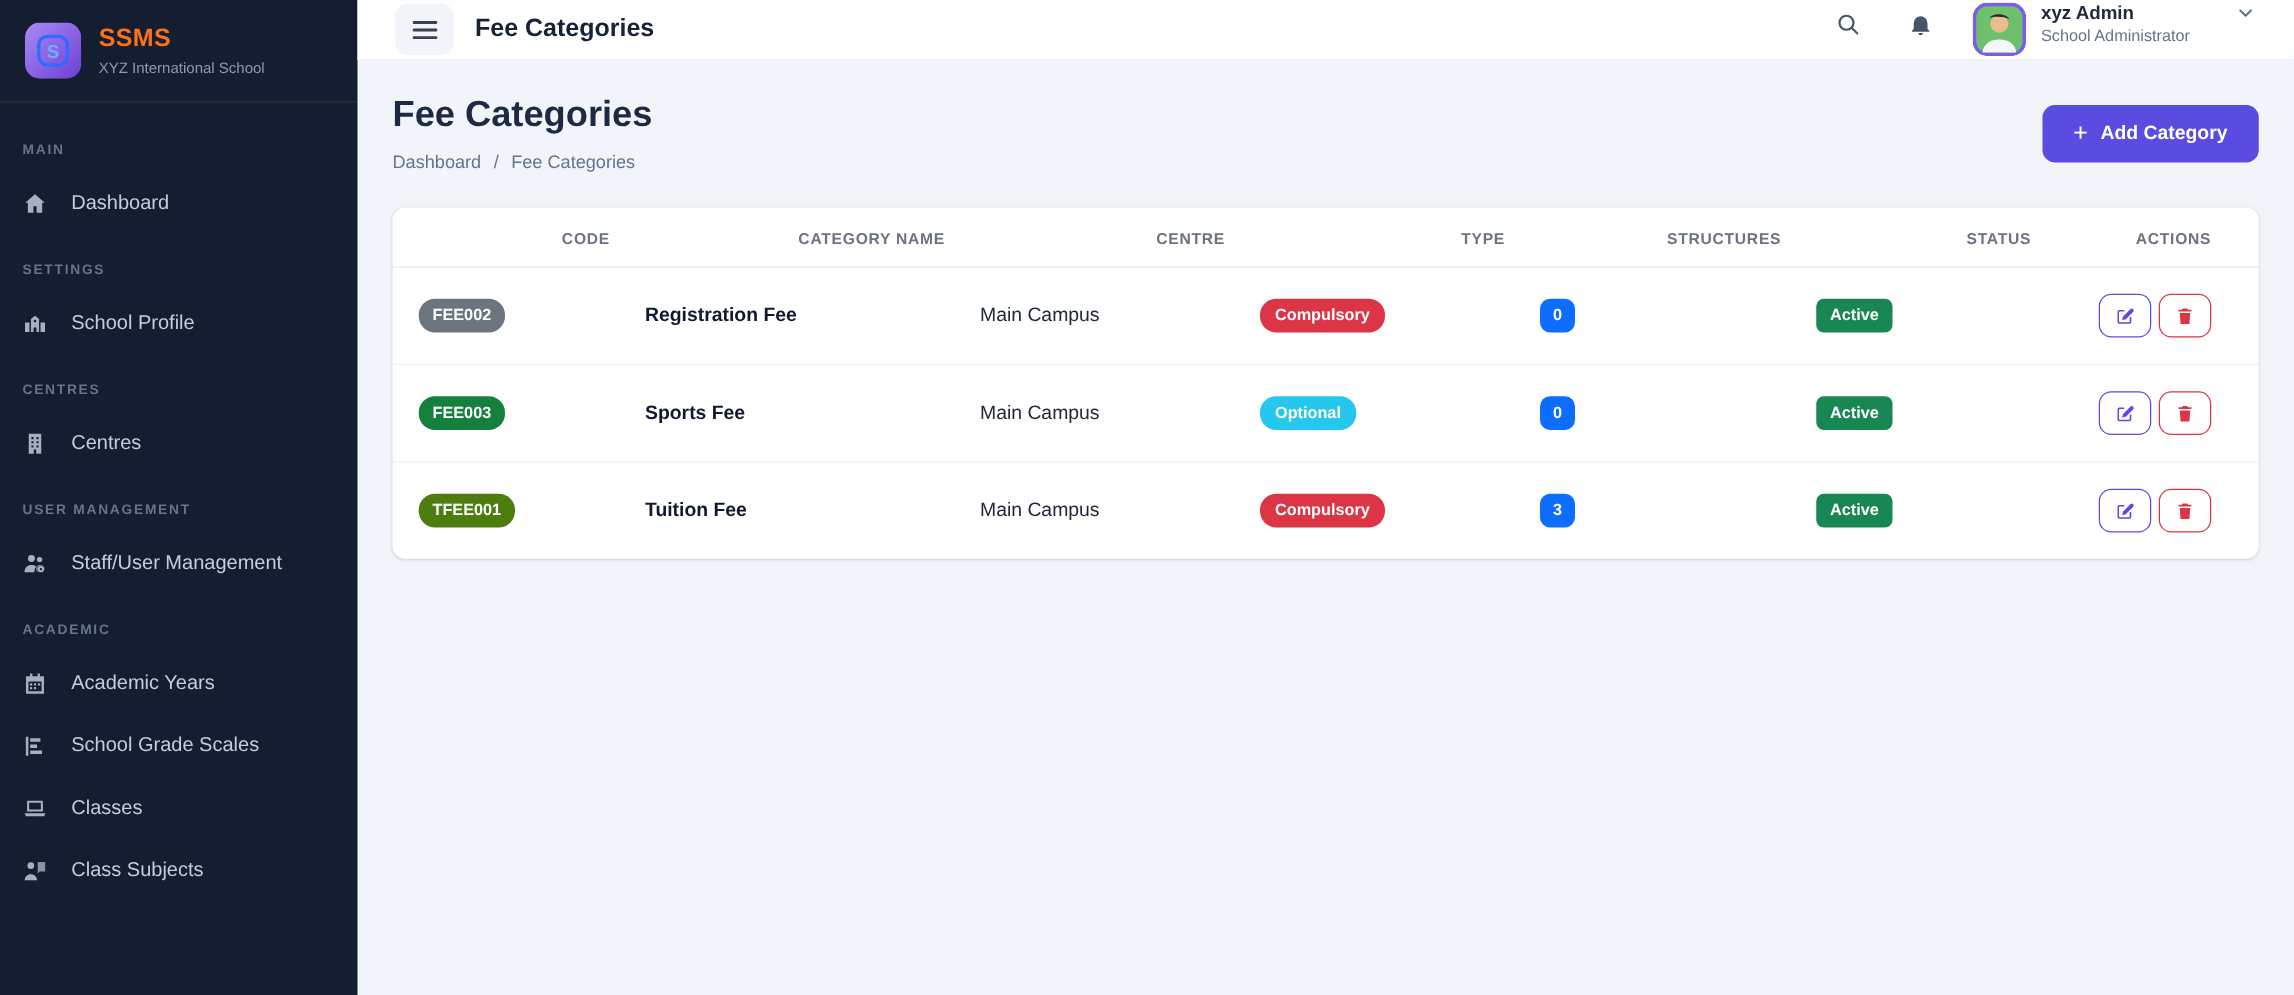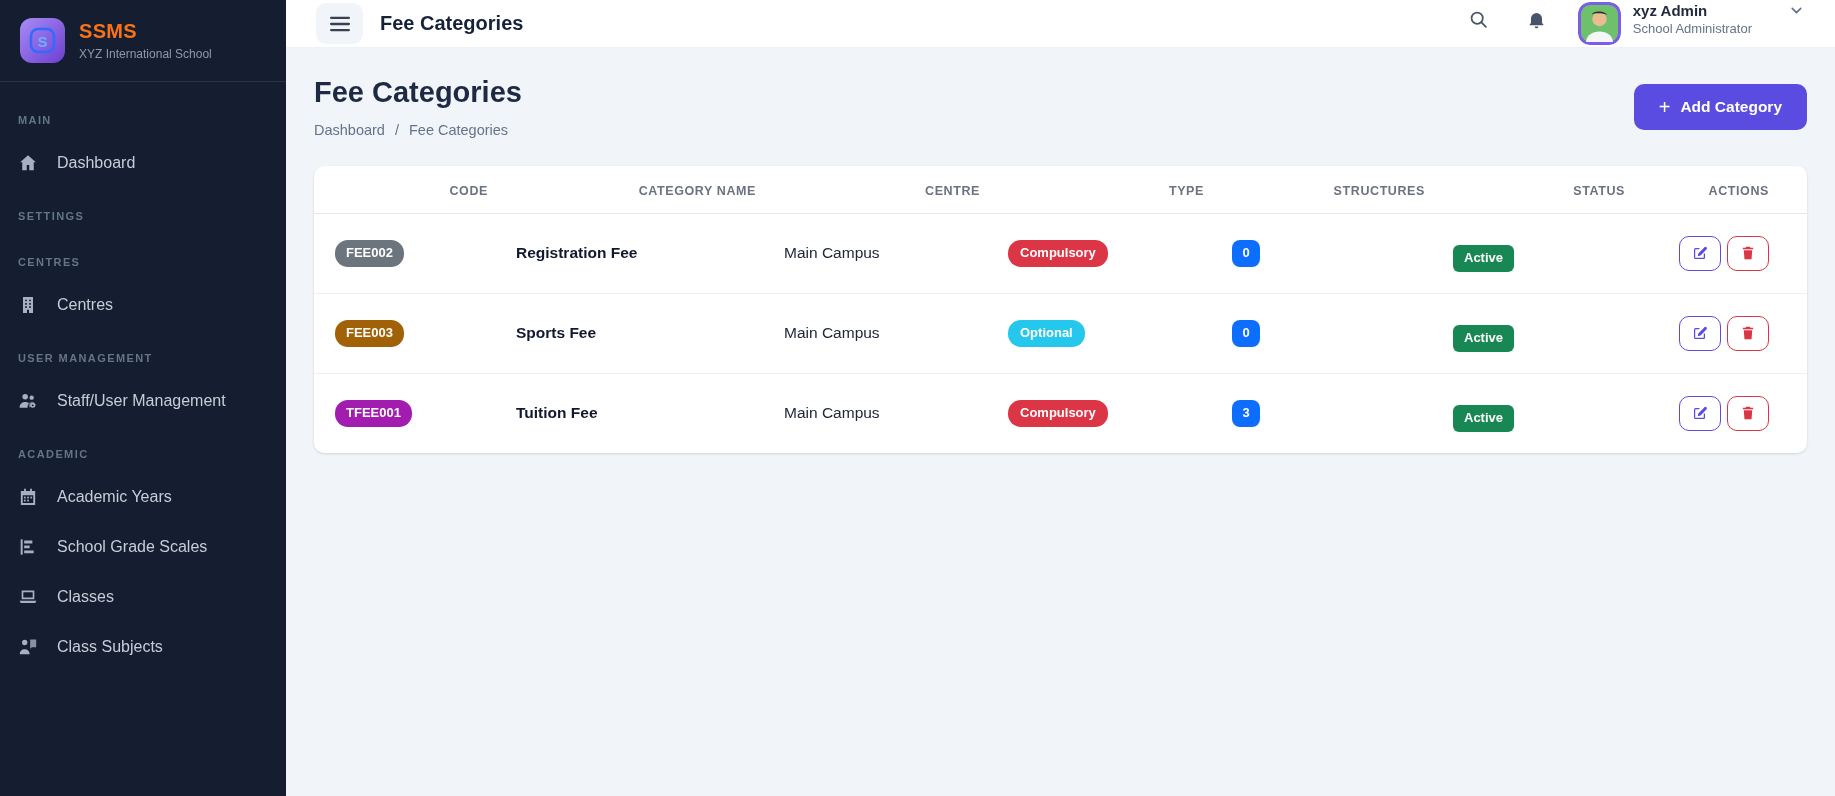--- a/index.html
+++ b/index.html
@@ -97,21 +97,21 @@
   th.c-type { width: 224px; } th.c-structures { width: 221px; } th.c-status { width: 200px; }
   tbody td { padding: 21px 14px; font-size: 15.5px; color: #212938; vertical-align: middle; }
   tbody tr:not(:last-child) td { border-bottom: 1px solid #eef0f3; }
   .name-cell { font-weight: bold; color: #10192e; }
   .badge {
     display: inline-block; color: #fff; font-size: 13px; font-weight: bold;
     padding: 6px 11px; border-radius: 13px; line-height: 1.15;
   }
   .badge-type { padding: 6px 12px; }
   .badge-structures { padding: 6px 10px; border-radius: 8px; min-width: 28px; text-align: center; }
-  .badge-status { border-radius: 6px; margin-top: 10px; }
+  .badge-status { border-radius: 6px; }
   .action-btn {
     display: inline-flex; align-items: center; justify-content: center;
     width: 42px; height: 35px; border-radius: 10px; background: #fff;
     cursor: pointer; margin-left: 6px; vertical-align: middle;
   }
   .action-btn svg { width: 16px; height: 16px; }
 </style>
 </head>
 <body>
 
@@ -141,20 +141,30 @@
         <div class="nav-label">MAIN</div>
         <div class="nav-item">
           <span class="nav-ic">
             <svg viewBox="0 0 24 24" fill="currentColor">
               <path d="M12 2.8 2.6 11.1h2.5v9.6h5.4v-6.4h3v6.4h5.4v-9.6h2.5L12 2.8z"></path>
             </svg>
           </span>
           <span>Dashboard</span>
         </div>
         <div class="nav-label">SETTINGS</div>
+        <div class="nav-item">
+          <span class="nav-ic">
+            <svg viewBox="0 0 24 24" fill="currentColor">
+              <path d="M8.1 7.5 12 4.4l3.9 3.1V20h-2.5v-3.3a1.4 1.4 0 0 0-2.8 0V20H8.1V7.5z"></path>
+              <path d="M2.4 10.7h4.3V20H2.4zM17.3 10.7h4.3V20h-4.3z"></path>
+              <circle cx="12" cy="9.4" r="1.3" fill="#151d30"></circle>
+            </svg>
+          </span>
+          <span>School Profile</span>
+        </div>
         <div class="nav-label">CENTRES</div>
         <div class="nav-item">
           <span class="nav-ic">
             <svg viewBox="0 0 24 24" fill="currentColor">
               <path fill-rule="evenodd" d="M6 2.5h12v19H6v-19zm2.6 3.1h2v2h-2v-2zm4.8 0h2v2h-2v-2zm-4.8 4h2v2h-2v-2zm4.8 0h2v2h-2v-2zm-4.8 4h2v2h-2v-2zm4.8 0h2v2h-2v-2zm-2.6 4h2.4v3.9h-2.4v-3.9z"></path>
             </svg>
           </span>
           <span>Centres</span>
         </div>
         <div class="nav-label">USER MANAGEMENT</div>
@@ -310,21 +320,21 @@
                   </span><span class="action-btn" style="border: 1px solid rgb(220, 53, 69); color: rgb(220, 53, 69);">
                     <span style="display:flex;">
                       <svg viewBox="0 0 24 24" fill="currentColor">
                         <path d="M9.2 2.7h5.6l.9 1.6h4v2H4.3v-2h4z"></path>
                         <path d="M5.7 8h12.6l-1 13.3H6.7z"></path>
                       </svg>
                     </span>
                   </span></td>
               </tr>
               <tr>
-                <td><span class="badge" style="background: #a16207;">FEE003</span></td>
+                <td><span class="badge" style="background: #15803d;">FEE003</span></td>
                 <td><span class="name-cell">Sports Fee</span></td>
                 <td>Main Campus</td>
                 <td><span class="badge badge-type" style="background: rgb(37, 199, 236);">Optional</span></td>
                 <td><span class="badge badge-structures" style="background: rgb(13, 110, 253);">0</span></td>
                 <td><span class="badge badge-status" style="background: rgb(25, 135, 84);">Active</span></td>
                 <td><span class="action-btn" style="border: 1px solid rgb(90, 76, 225); color: rgb(90, 76, 225);">
                     <span style="display:flex;">
                       <svg viewBox="0 0 24 24" fill="currentColor">
                         <path d="M19.8 2.6a2.5 2.5 0 0 1 1.8 4.3l-8.7 8.7-4.4 1.2 1.2-4.4 8.7-8.7c.4-.4 .9-.9 1.4-1.1z"></path>
                         <path d="M11.2 4.4H5.3A2.3 2.3 0 0 0 3 6.7v12A2.3 2.3 0 0 0 5.3 21h12a2.3 2.3 0 0 0 2.3-2.3v-5.9h-2v5.5a.9.9 0 0 1-.9.9H5.7a.9.9 0 0 1-.9-.9V7.3a.9.9 0 0 1 .9-.9h5.5v-2z"></path>
@@ -333,21 +343,21 @@
                   </span><span class="action-btn" style="border: 1px solid rgb(220, 53, 69); color: rgb(220, 53, 69);">
                     <span style="display:flex;">
                       <svg viewBox="0 0 24 24" fill="currentColor">
                         <path d="M9.2 2.7h5.6l.9 1.6h4v2H4.3v-2h4z"></path>
                         <path d="M5.7 8h12.6l-1 13.3H6.7z"></path>
                       </svg>
                     </span>
                   </span></td>
               </tr>
               <tr>
-                <td><span class="badge" style="background: #a21caf;">TFEE001</span></td>
+                <td><span class="badge" style="background: #4d7c0f;">TFEE001</span></td>
                 <td><span class="name-cell">Tuition Fee</span></td>
                 <td>Main Campus</td>
                 <td><span class="badge badge-type" style="background: rgb(220, 53, 69);">Compulsory</span></td>
                 <td><span class="badge badge-structures" style="background: rgb(13, 110, 253);">3</span></td>
                 <td><span class="badge badge-status" style="background: rgb(25, 135, 84);">Active</span></td>
                 <td><span class="action-btn" style="border: 1px solid rgb(90, 76, 225); color: rgb(90, 76, 225);">
                     <span style="display:flex;">
                       <svg viewBox="0 0 24 24" fill="currentColor">
                         <path d="M19.8 2.6a2.5 2.5 0 0 1 1.8 4.3l-8.7 8.7-4.4 1.2 1.2-4.4 8.7-8.7c.4-.4 .9-.9 1.4-1.1z"></path>
                         <path d="M11.2 4.4H5.3A2.3 2.3 0 0 0 3 6.7v12A2.3 2.3 0 0 0 5.3 21h12a2.3 2.3 0 0 0 2.3-2.3v-5.9h-2v5.5a.9.9 0 0 1-.9.9H5.7a.9.9 0 0 1-.9-.9V7.3a.9.9 0 0 1 .9-.9h5.5v-2z"></path>

